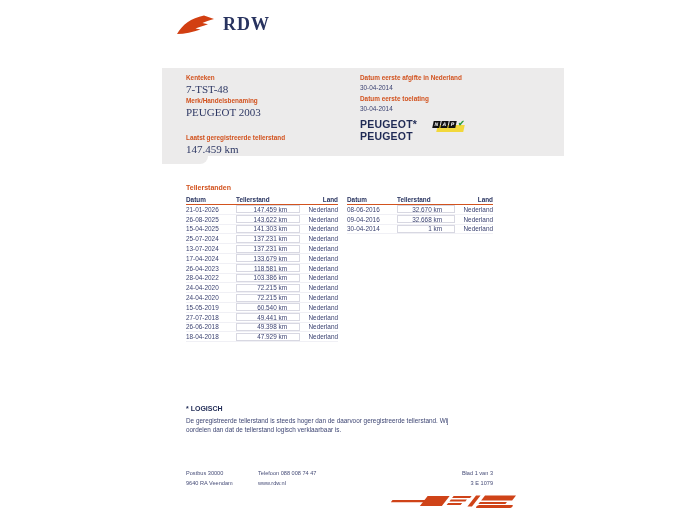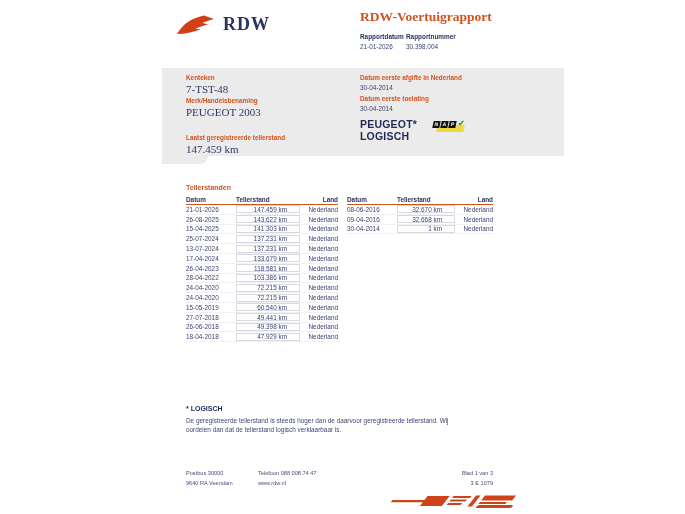--- a/index.html
+++ b/index.html
@@ -86,33 +86,20 @@
 
 <div class="page">
 
   <div class="logo">
     <svg width="40" height="24" viewBox="0 0 40 24">
       <path fill="#d23f12" d="M1 22 C6 13 15 6 28 3.5 L38 7 C33 8.3 29.5 9.6 26.5 11 L32 12.2 C27 14 23 15.2 19.5 16.4 L24.5 17.4 C17 20.2 8.5 21.8 1 22 Z"></path>
     </svg>
     <span class="brand">RDW</span>
   </div>
 
-  <div class="hdr-right">
-    <div class="report-title">RDW-Voertuigrapport</div>
-    <div class="meta">
-      <div class="meta-col">
-        <div class="meta-label">Rapportdatum</div>
-        <div class="meta-value">21-01-2026</div>
-      </div>
-      <div class="meta-col">
-        <div class="meta-label">Rapportnummer</div>
-        <div class="meta-value">30.398.004</div>
-      </div>
-    </div>
-  </div>
 
   <div class="panel">
     <div class="p-item" style="left:24px; top:6px;">
       <div class="p-label">Kenteken</div>
       <div class="p-value-lg">7-TST-48</div>
     </div>
     <div class="p-item" style="left:24px; top:29px;">
       <div class="p-label">Merk/Handelsbenaming</div>
       <div class="p-value-lg">PEUGEOT 2003</div>
     </div>
@@ -125,21 +112,21 @@
       <div class="p-label">Datum eerste afgifte in Nederland</div>
       <div class="p-value-sm">30-04-2014</div>
     </div>
     <div class="p-item" style="left:198px; top:27px;">
       <div class="p-label">Datum eerste toelating</div>
       <div class="p-value-sm">30-04-2014</div>
     </div>
 
     <div class="oordeel">
       <div>PEUGEOT*</div>
-      <div>LOGISCH</div>
+      <div>PEUGEOT</div>
     </div>
 
     <div class="nap">
       <div class="nap-yellow"></div>
       <span class="nap-sq" style="left:0;">N</span>
       <span class="nap-sq" style="left:8px;">A</span>
       <span class="nap-sq" style="left:16px;">P</span>
       <span class="nap-check">✔</span>
     </div>
   </div>

